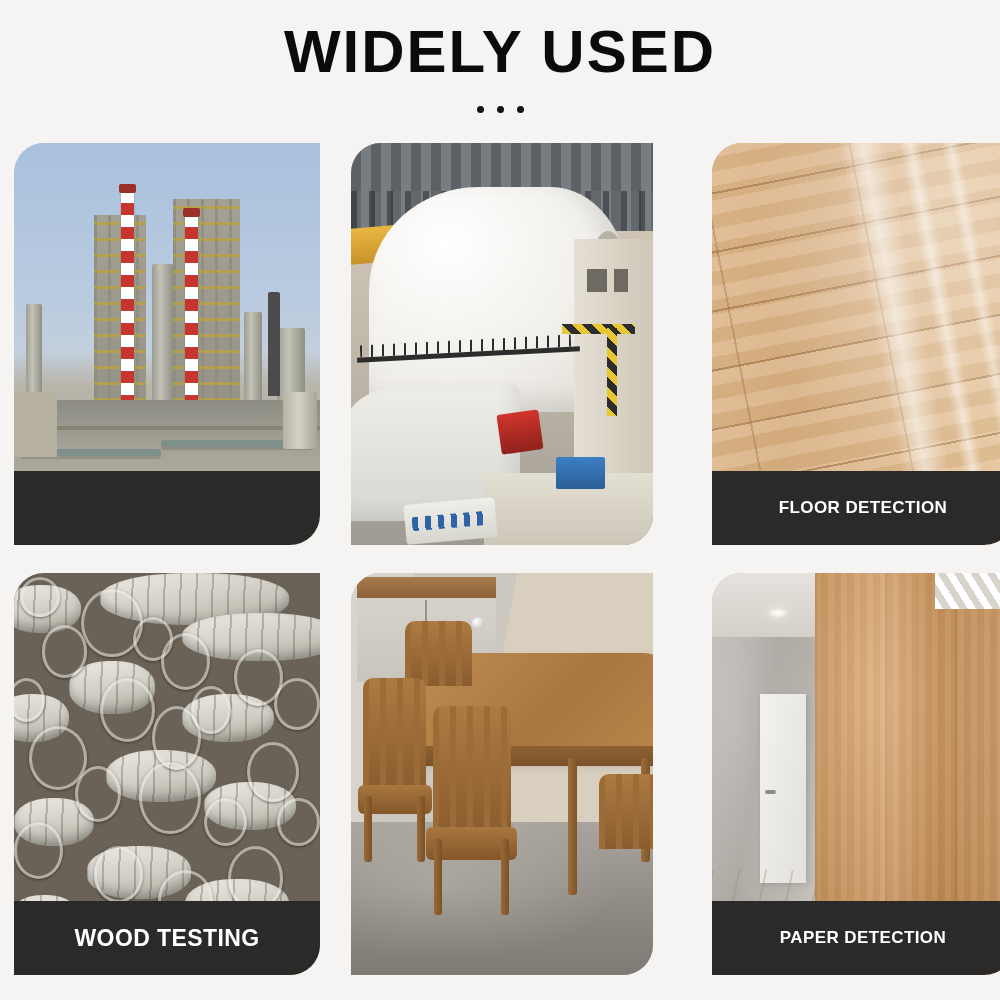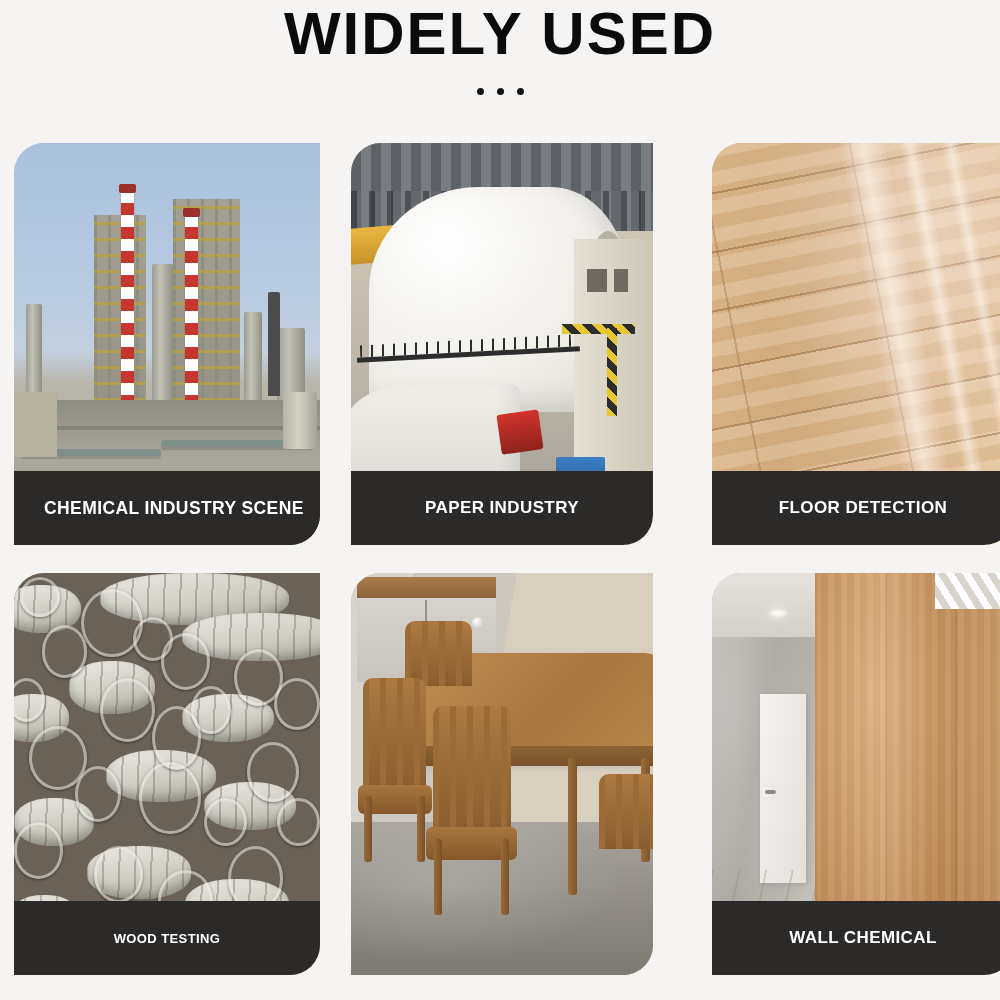--- a/index.html
+++ b/index.html
@@ -5,21 +5,21 @@
   * { margin:0; padding:0; box-sizing:border-box; }
   html, body {
     width:1000px; height:1000px;
     background:#f5f4f3;
     font-family:"Liberation Sans", sans-serif;
     overflow:hidden;
   }
   .page { position:relative; width:1000px; height:1000px; background:#f5f4f3; }
 
   
-  .header { width:100%; padding-top:4px; text-align:center; }
+  .header { width:100%; padding-top:22px; text-align:center; }
   .page-title {
     font-size:60px; font-weight:bold; letter-spacing:2px;
     color:#0b0b0b; line-height:1.0;
     font-family:"Liberation Sans", sans-serif;
   }
   .dots { margin-top:24px; display:flex; justify-content:center; gap:13px; }
   .dot { width:7px; height:7px; border-radius:50%; background:#111; }
 
   
   .grid {
@@ -45,21 +45,21 @@
     border-radius:0 0 30px 0;
   }
   .card-label.left-align { justify-content:flex-start; padding-left:30px; }
   .card-label.center-align { justify-content:center; }
   .card-label-text {
     color:#fff; font-size:17.5px; font-weight:bold;
     letter-spacing:.4px; white-space:nowrap;
   }
   .card2 .card-label-text, .card3 .card-label-text,
   .card5 .card-label-text, .card6 .card-label-text { font-size:17px; }
-  .card4 .card-label-text { font-size:13px; }
+  .card4 .card-label-text { font-size:23px; }
 
   
 
   
   .ph-chem { position:absolute; inset:0;
     background:linear-gradient(#a9c1dd 0%, #b9cbe0 38%, #c3cfdd 52%, #b9b6ab 60%, #9d9b91 100%); }
   .chem-ground { position:absolute; left:0; right:0; bottom:0; height:36%;
     background:linear-gradient(#8e8d83, #a8a69a 40%, #b5b2a4 100%); }
   .chem-ground:after { content:""; position:absolute; left:0; right:0; top:18%; height:4px;
     background:rgba(120,118,104,.6); }
@@ -262,45 +262,39 @@
         <div class="stack" style="left:35%; top:12%; height:74%;"></div>
         <div class="stack" style="left:56%; top:18%; height:70%;"></div>
         <div class="tower" style="left:83%; top:37%; width:4%; height:26%; background:#4b4b4b;"></div>
         <div class="chem-ground"></div>
         <div class="pipe-band" style="left:2%;  top:76%; width:46%;"></div>
         <div class="pipe-band" style="left:48%; top:74%; width:50%;"></div>
         <div class="tank" style="left:88%; top:62%; width:11%; height:14%;"></div>
         <div class="chem-block" style="left:0;  top:62%; width:14%; height:16%; background:#b5b0a0;"></div>
         <div class="card-label center-align"></div>
       </div>
-      <div class="card-label left-align">
-        <span class="card-label-text">CHEMICAL INDUSTRY SCENE</span>
-      </div>
     </div>
 
     <div class="card card2 col2">
       <div class="card-photo ph-paper">
         <div class="pm-wall"></div>
         <div class="pm-roof"></div>
         <div class="pm-yellowbeam"></div>
         <div class="pm-bigroll"></div>
         <div class="pm-rollcap"></div>
         <div class="pm-machine"></div>
         <div class="pm-teeth"></div>
         <div class="pm-webline"></div>
         <div class="pm-hazard"></div>
         <div class="pm-hazard2"></div>
         <div class="pm-sheet"></div>
         <div class="pm-base"></div>
         <div class="pm-redpart"></div>
         <div class="pm-bluepart"></div>
         <div class="pm-panel"></div>
-      </div>
-      <div class="card-label center-align">
-        <span class="card-label-text">PAPER INDUSTRY</span>
       </div>
     </div>
 
     <div class="card card3">
       <div class="card-photo ph-floor">
         <div class="floor-planks"></div>
         <div class="floor-gloss1"></div>
         <div class="floor-gloss2"></div>
         <div class="floor-gloss3"></div>
         <div class="floor-sheen"></div>
@@ -393,18 +387,18 @@
         <div class="wd-left"></div>
         <div class="wd-ceiling"></div>
         <div class="wd-light"></div>
         <div class="wd-door"></div>
         <div class="wd-handle"></div>
         <div class="wd-floor"></div>
         <div class="wd-panel"></div>
         <div class="wd-stripes"></div>
       </div>
       <div class="card-label center-align">
-        <span class="card-label-text">WALL CHEMICAL</span>
+        <span class="card-label-text">PAPER DETECTION</span>
       </div>
     </div>
 
   </div>
 </div>
 
 </body></html>

